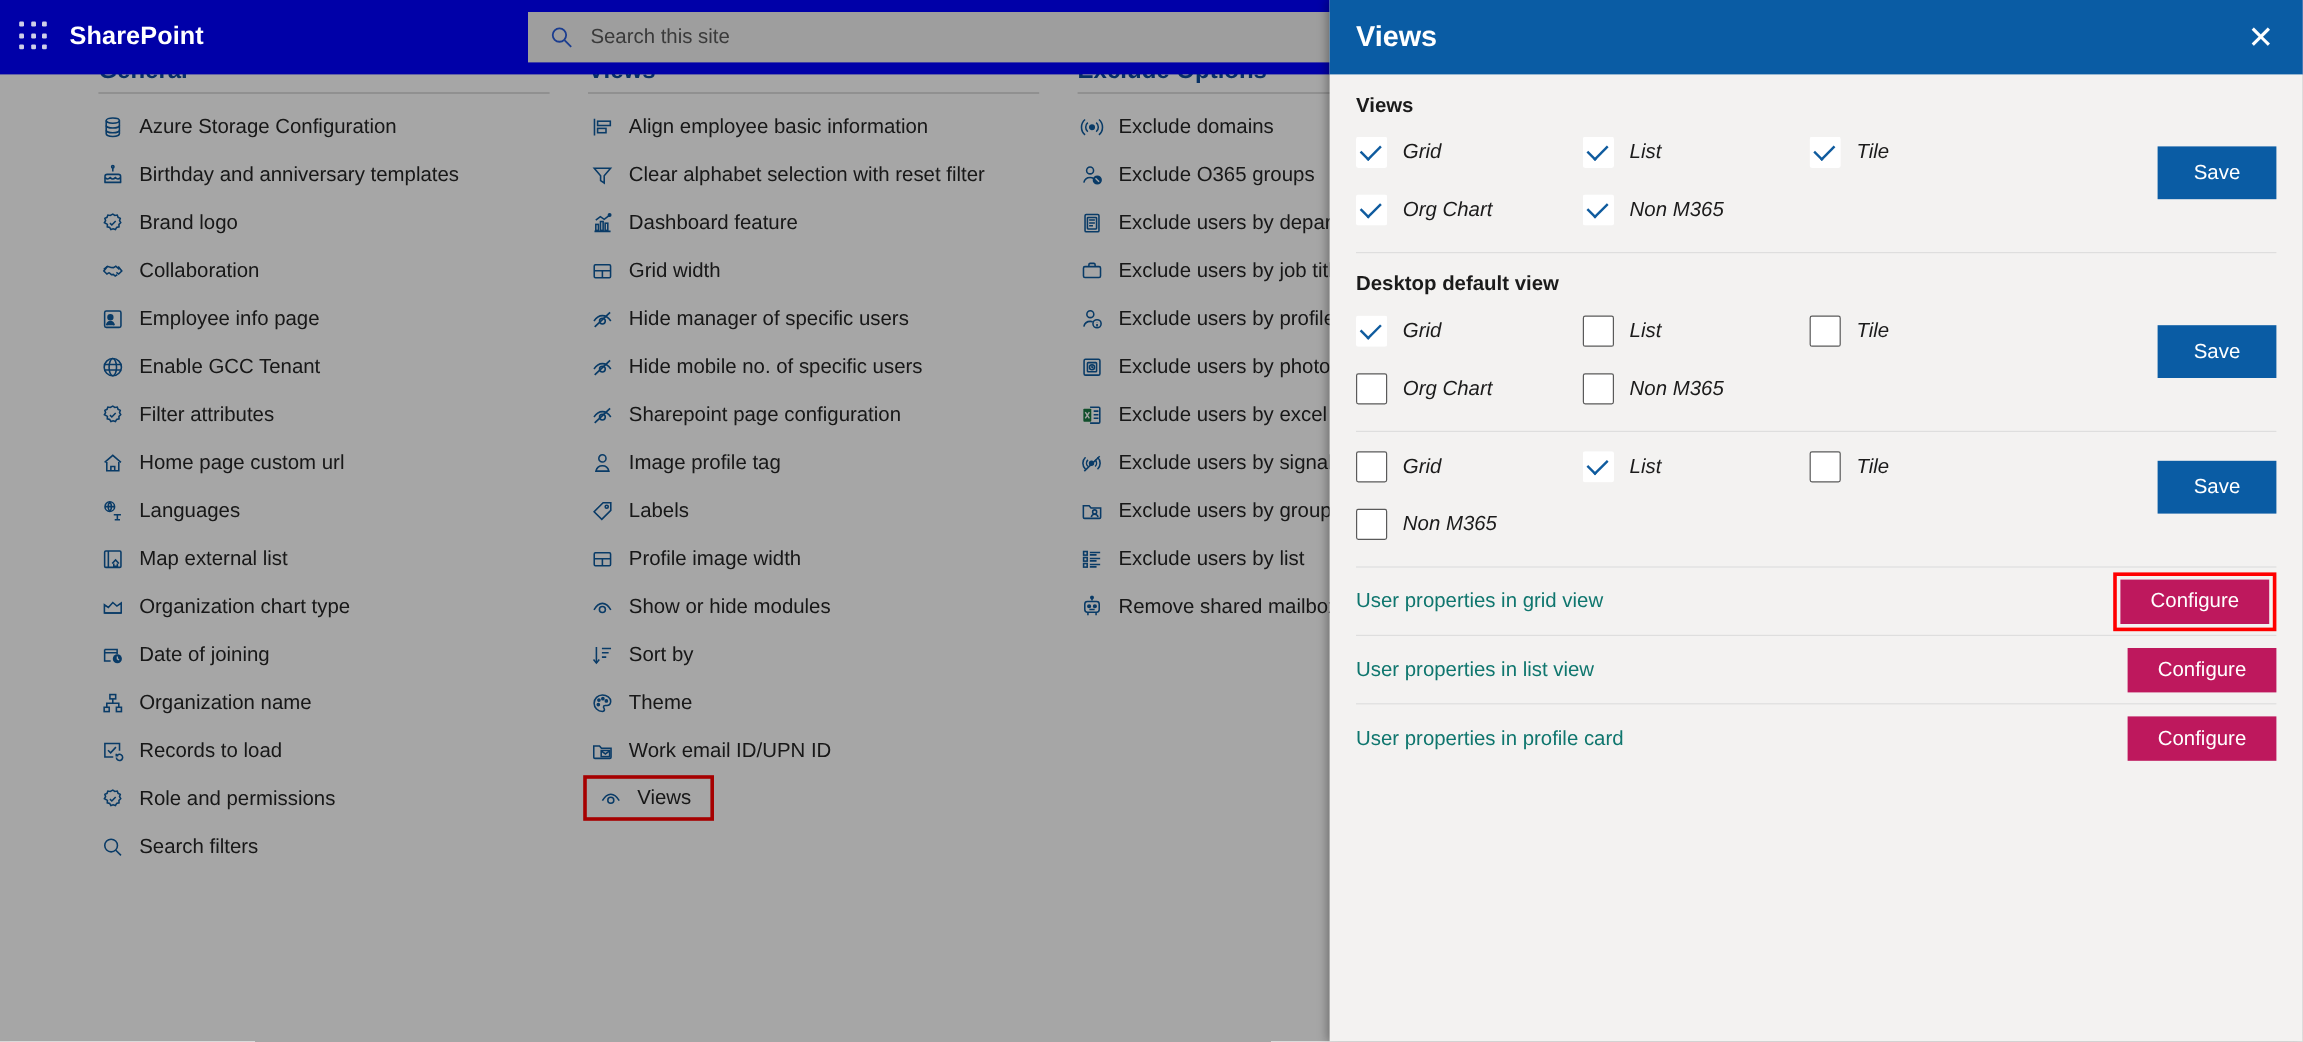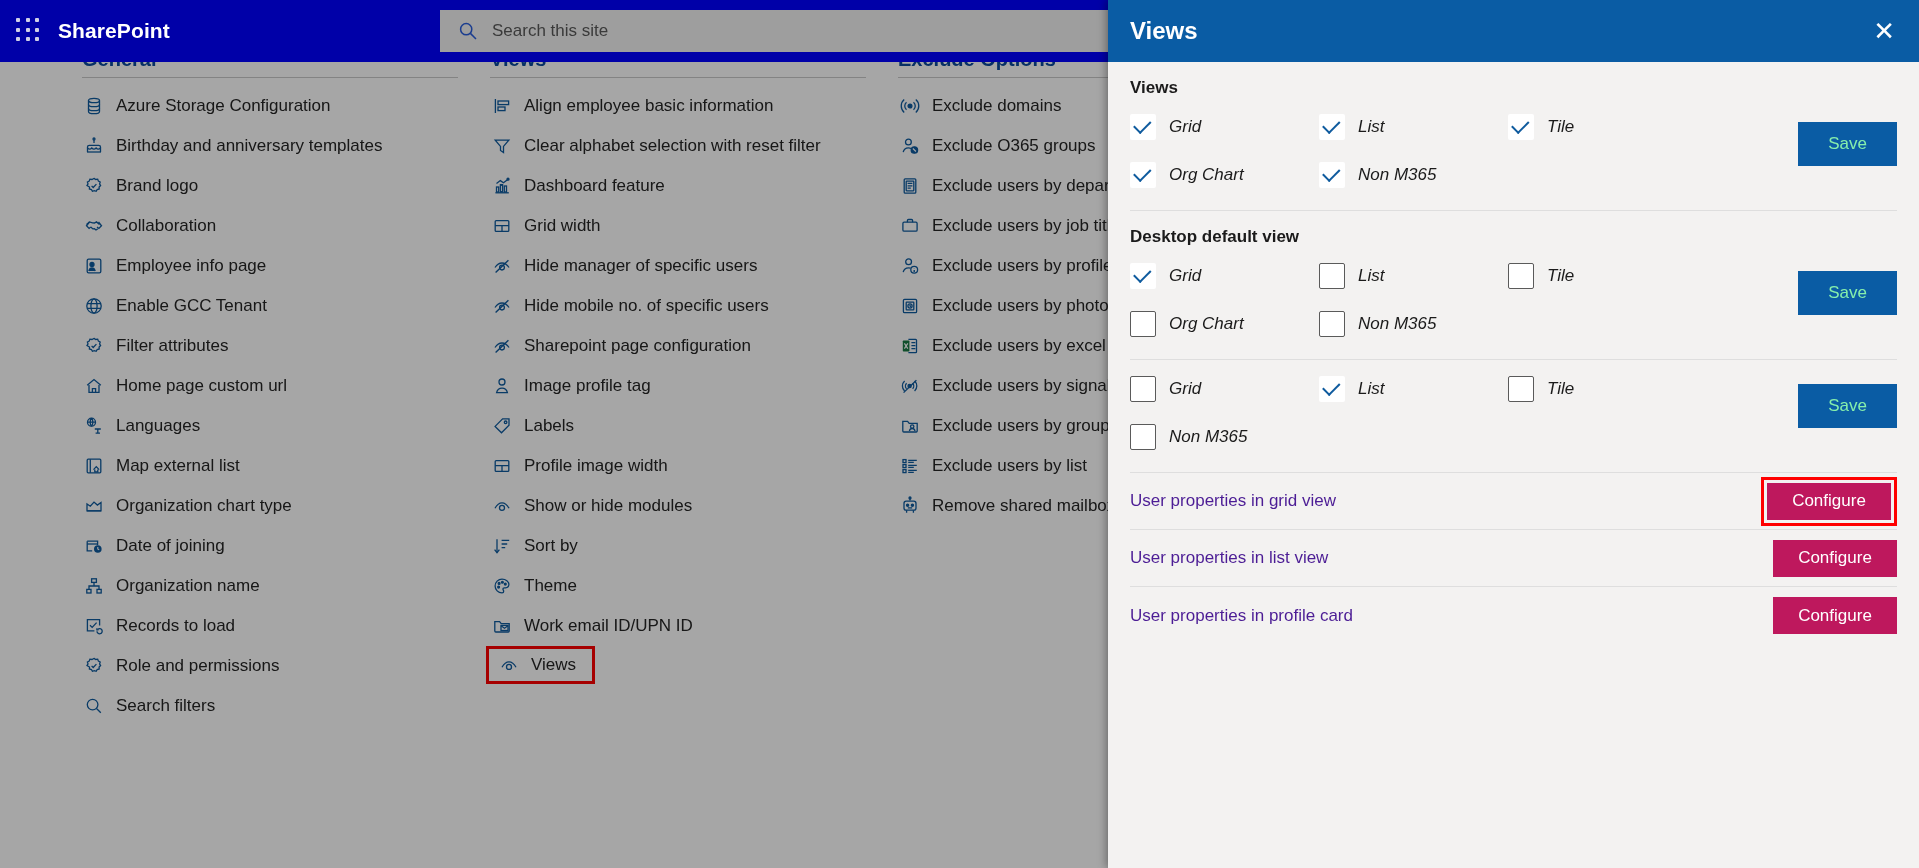--- a/index.html
+++ b/index.html
@@ -131,32 +131,32 @@
     width: 14px; height: 8px;
     border-left: 2.2px solid #0f5b9e;
     border-bottom: 2.2px solid #0f5b9e;
     transform: rotate(-45deg) translate(1px,-2px);
   }
   .cblabel { font-size: 17px; color:#1b1b1b; white-space: nowrap; font-style: italic; }
 
   .btn-save {
     position: absolute; right: 0; top: 0;
     width: 99px; height: 44px;
-    background: #0a5ca4; color:#86efac;
+    background: #0a5ca4; color:#ffffff;
     font-size: 17px; border: none; cursor: pointer;
     font-family: "Liberation Sans", sans-serif;
   }
 
   .proprow {
     display: flex; align-items: center; justify-content: space-between;
     height: 57px;
     border-bottom: 1px solid #dedede;
   }
   .proprow:last-child { border-bottom: none; }
-  .proplabel { font-size: 17px; color:#4c1d95; }
+  .proplabel { font-size: 17px; color:#0f766e; }
   .btn-configure {
     width: 124px; height: 37px;
     background: #be185d; color:#fff;
     font-size: 17px; border:none; cursor:pointer;
     font-family: "Liberation Sans", sans-serif;
   }
   .cfg-wrap { padding: 0; }
   .cfg-wrap.highlight {
     border: 3px solid #ff0000;
     padding: 3px;

